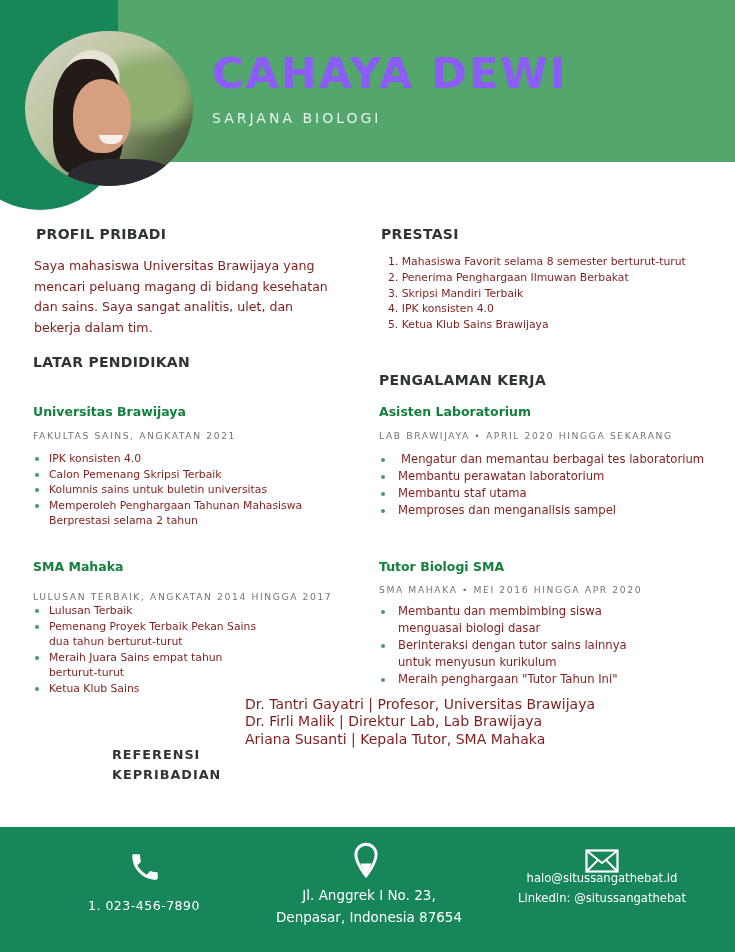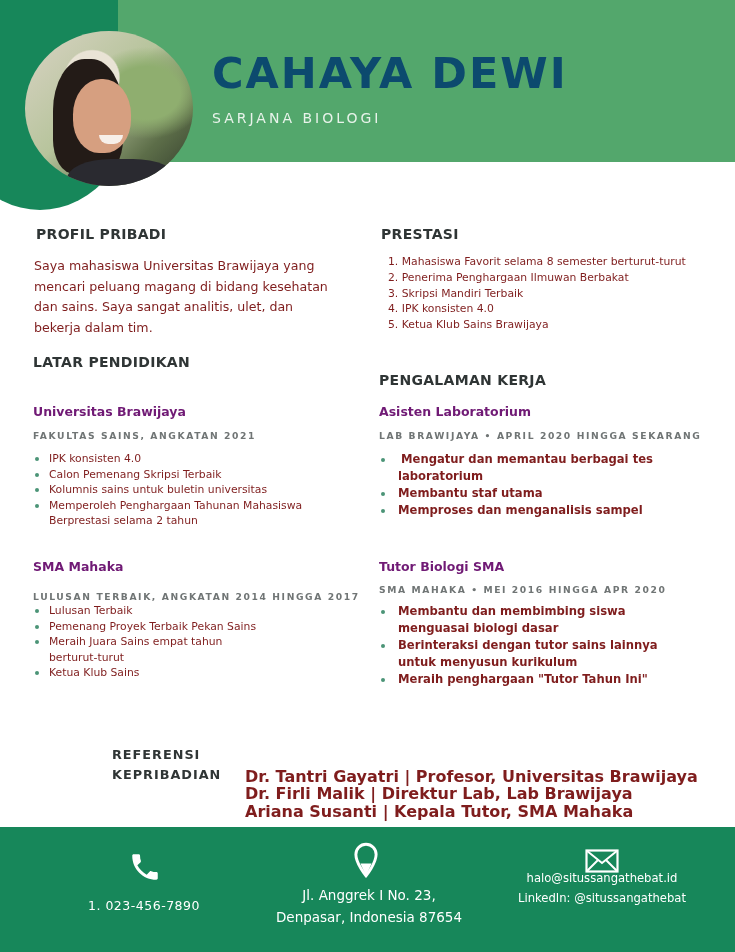--- a/index.html
+++ b/index.html
@@ -38,21 +38,21 @@
     position: absolute; left: 74px; top: 104px; width: 24px; height: 9px;
     border-radius: 0 0 12px 12px; background: #f7efe9;
   }
   .photo .shirt {
     position: absolute; left: 42px; top: 128px; width: 110px; height: 50px;
     border-radius: 40% 40% 0 0; background: #2a2a30;
   }
   .name {
     position: absolute; left: 212px; top: 52px;
     font-family: "DejaVu Sans", sans-serif; font-weight: bold;
-    font-size: 43px; letter-spacing: 2px; color: #0c4a6e; line-height: 1;
+    font-size: 43px; letter-spacing: 2px; color: #8b5cf6; line-height: 1;
   }
   .subtitle {
     position: absolute; left: 212px; top: 110px;
     font-family: "DejaVu Sans", sans-serif; font-size: 14px;
     letter-spacing: 3px; color: #e8f3ea;
   }
 
   
   .sec-title {
     position: absolute; font-family: "DejaVu Sans", sans-serif; font-weight: bold;
@@ -63,46 +63,45 @@
     position: absolute; left: 34px; top: 256px; width: 300px;
     font-size: 12.6px; line-height: 20.5px;
   }
   .olist {
     position: absolute; left: 388px; top: 254px; width: 345px;
     font-size: 10.8px; line-height: 15.8px; list-style: none;
   }
   .olist li { white-space: nowrap; }
 
   .entry-title {
-    position: absolute; font-size: 12.5px; font-weight: bold; color: #701a75;
+    position: absolute; font-size: 12.5px; font-weight: bold; color: #15803d;
   }
   .entry-sub {
     position: absolute; font-size: 9.2px; letter-spacing: 1.6px; color: #707575;
     white-space: nowrap;
-    font-weight: bold;
   }
   .blist {
     position: absolute; list-style: none; font-size: 10.8px; line-height: 15.6px;
   }
   .blist li { position: relative; padding-left: 16px; }
   .blist li::before {
     content: ""; position: absolute; left: 2px; top: 6px; width: 4px; height: 4px;
     border-radius: 50%; background: #4b9477;
   }
-  .blist.lg { font-size: 11.6px; line-height: 17px; font-weight: bold; }
+  .blist.lg { font-size: 11.6px; line-height: 17px; }
   .blist.lg li { padding-left: 19px; }
   .blist.lg li::before { top: 7px; }
 
   .ref-title {
     position: absolute; left: 112px; top: 745px; font-weight: bold;
     font-size: 12.8px; line-height: 20px; color: #2f3535; letter-spacing: 1px;
   }
   .ref-list {
-    position: absolute; left: 245px; top: 768px; list-style: none;
-    font-size: 16px; line-height: 17.3px; font-weight: bold;
+    position: absolute; left: 245px; top: 696px; list-style: none;
+    font-size: 14px; line-height: 17.3px;
   }
 
   
   .footer {
     position: absolute; left: 0; top: 827px; width: 735px; height: 125px;
     background: #17875a;
   }
   .f-item { position: absolute; color: #ffffff; text-align: center; }
   .f-icon { position: absolute; }
   .phone-text { left: 88px; top: 898px; font-size: 12.5px; letter-spacing: 0.5px; }
@@ -146,31 +145,33 @@
   <li>Kolumnis sains untuk buletin universitas</li>
   <li>Memperoleh Penghargaan Tahunan Mahasiswa</li>
   <li class="cont nobullet" style="list-style:none;">Berprestasi selama 2 tahun</li>
 </ul>
 
 <div class="entry-title" style="left:33px; top:559px;">SMA Mahaka</div>
 <div class="entry-sub" style="left:33px; top:591px;">LULUSAN TERBAIK, ANGKATAN 2014 HINGGA 2017</div>
 <ul class="blist body-text" style="left:33px; top:603px;">
   <li>Lulusan Terbaik</li>
   <li>Pemenang Proyek Terbaik Pekan Sains</li>
+  <li class="cont nobullet">dua tahun berturut-turut</li>
   <li>Meraih Juara Sains empat tahun</li>
   <li class="cont nobullet">berturut-turut</li>
   <li>Ketua Klub Sains</li>
 </ul>
 
 <div class="sec-title" style="left:379px; top:372px;">PENGALAMAN KERJA</div>
 
 <div class="entry-title" style="left:379px; top:404px;">Asisten Laboratorium</div>
 <div class="entry-sub" style="left:379px; top:430px;text-align:right;">LAB BRAWIJAYA • APRIL 2020 HINGGA SEKARANG</div>
 <ul class="blist lg body-text" style="left:379px; top:451px;">
   <li><span style="padding-left:3px;">Mengatur dan memantau berbagai tes laboratorium</span></li>
+  <li>Membantu perawatan laboratorium</li>
   <li>Membantu staf utama</li>
   <li>Memproses dan menganalisis sampel</li>
 </ul>
 
 <div class="entry-title" style="left:379px; top:559px;text-align:right;">Tutor Biologi SMA</div>
 <div class="entry-sub" style="left:379px; top:584px;">SMA MAHAKA • MEI 2016 HINGGA APR 2020</div>
 <ul class="blist lg body-text" style="left:379px; top:603px;">
   <li>Membantu dan membimbing siswa</li>
   <li class="cont nobullet">menguasai biologi dasar</li>
   <li>Berinteraksi dengan tutor sains lainnya</li>

